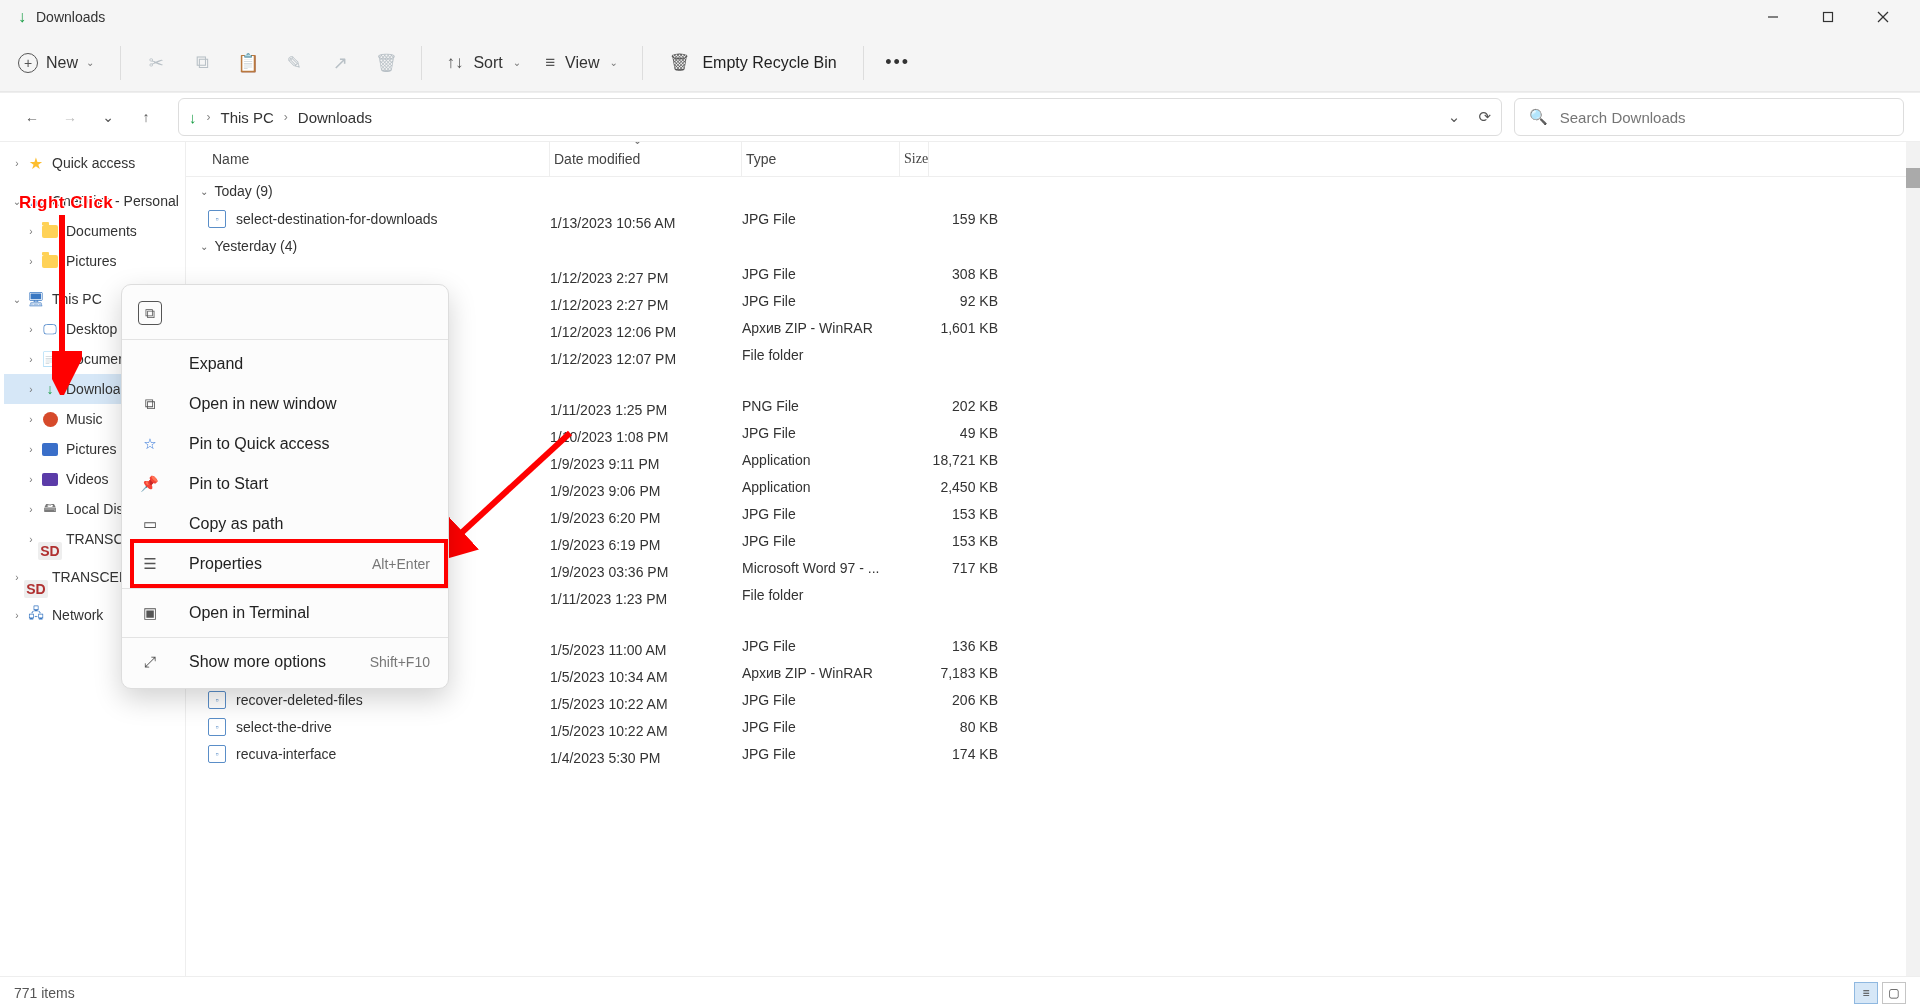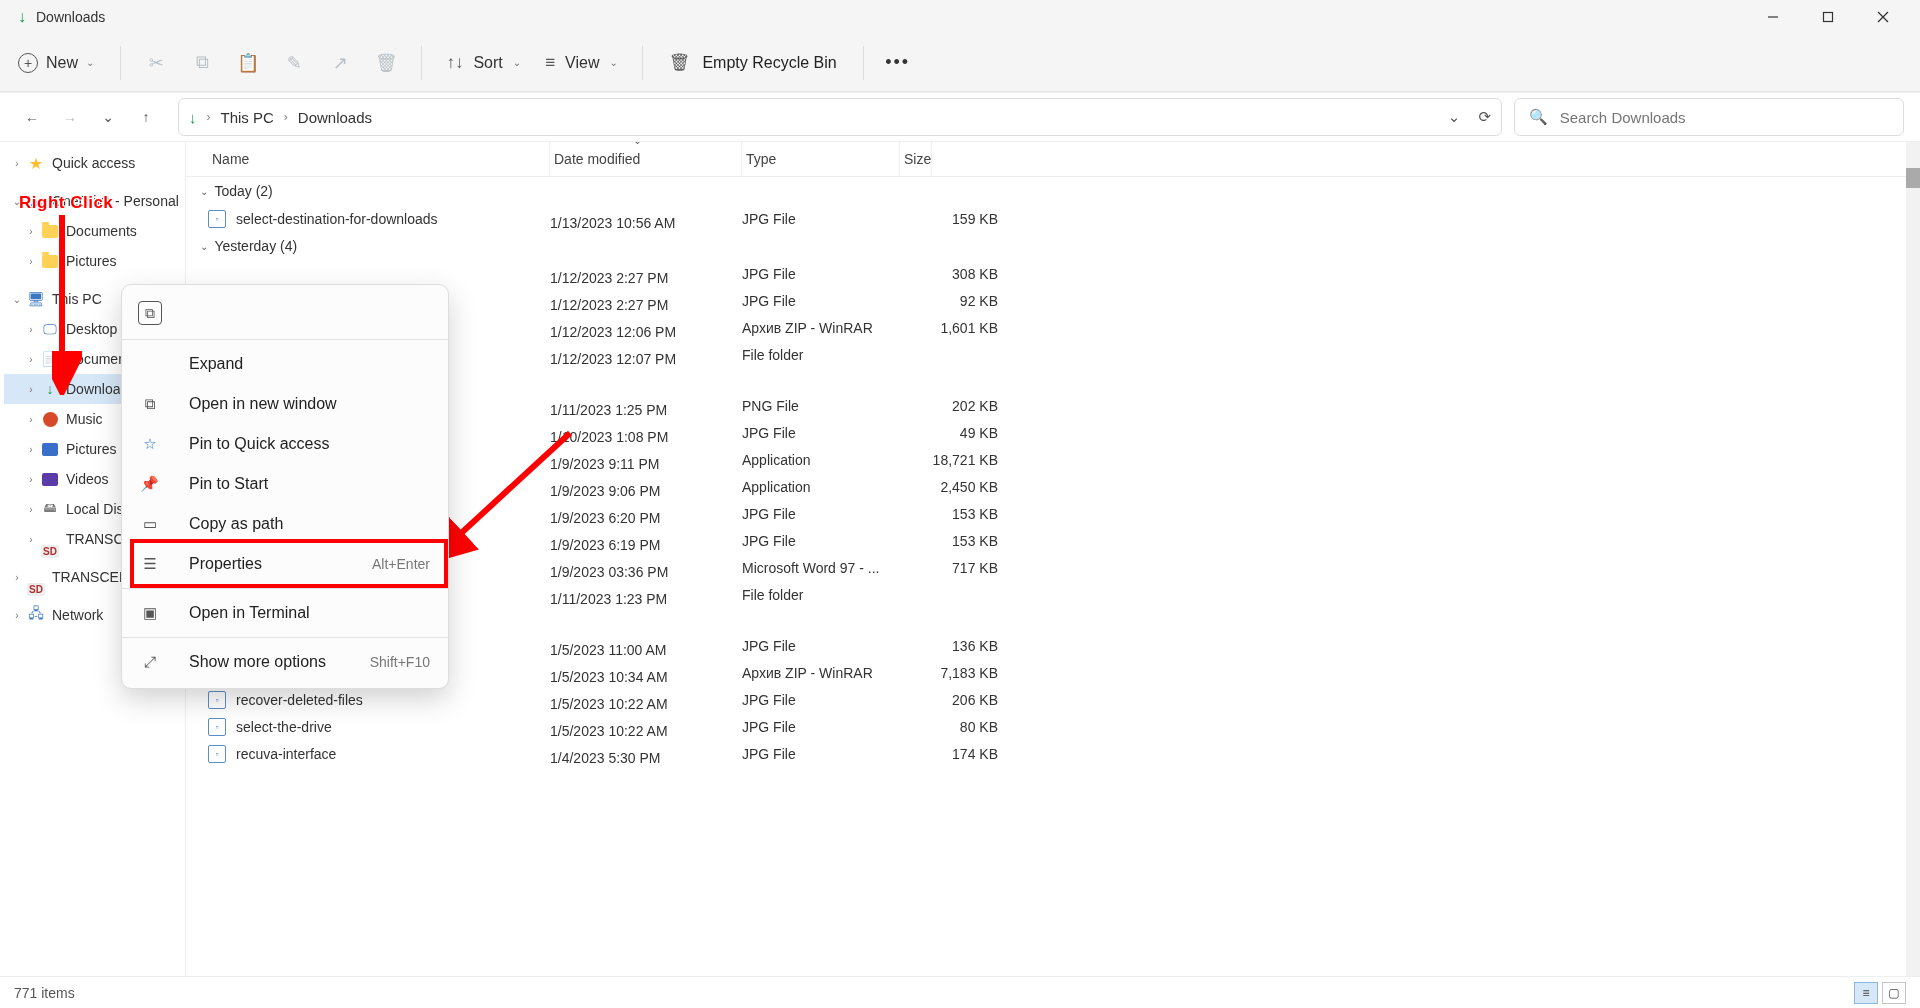--- a/index.html
+++ b/index.html
@@ -58,41 +58,41 @@
 .ic-star { color: #fdbe2e; font-size: 16px; }
 .ic-cloud { color: #2a7bd1; font-size: 15px; }
 .ic-folder { width: 16px; height: 13px; background: #ffd257; border-radius: 2px; display: inline-block; position: relative; }
 .ic-folder::before { content: ""; position: absolute; top: -3px; left: 0; width: 7px; height: 3px; background: #ffd257; border-radius: 1px 1px 0 0; }
 .ic-pc { color: #3a78c2; font-size: 14px; }
 .ic-dl { color: #1a9e46; font-size: 14px; }
 .ic-music { width: 15px; height: 15px; background: #d64a2b; border-radius: 50%; display: inline-block; }
 .ic-pic { width: 16px; height: 13px; background: #3a6fc9; border-radius: 2px; display: inline-block; }
 .ic-vid { width: 16px; height: 13px; background: #5b3ba8; border-radius: 2px; display: inline-block; }
 .ic-disk { color: #7a7a7a; font-size: 13px; }
-.ic-sd { font-size: 10px; font-weight: 700; color: #b03030; background: #eee; padding: 1px 2px; border-radius: 2px; margin-top: 24px; }
+.ic-sd { font-size: 14px; font-weight: 700; color: #b03030; background: #eee; padding: 1px 2px; border-radius: 2px; margin-top: 24px; }
 .ic-net { color: #3a78c2; font-size: 14px; }
 .ic-desktop { color: #3a78c2; font-size: 14px; }
 
 
 .annot-rightclick { position: absolute; top: 193px; left: 19px; color: #ff0000; font-weight: 800; font-size: 17px; text-shadow: -1px -1px 0 #fff, 1px -1px 0 #fff, -1px 1px 0 #fff, 1px 1px 0 #fff; letter-spacing: 0.5px; z-index: 50; }
 .annot-arrow1 { position: absolute; top: 215px; left: 52px; z-index: 49; }
 .annot-arrow2 { position: absolute; top: 428px; left: 430px; z-index: 49; }
 .annot-box { position: absolute; top: 539px; left: 130px; width: 318px; height: 49px; border: 4px solid #ff0000; z-index: 60; pointer-events: none; }
 
 
 .content { flex: 1; position: relative; background: #fff; overflow: hidden; }
 .content .scrollbar-right { position: absolute; top: 0; right: 0; width: 14px; bottom: 0; background: #f2f2f2; }
 .content .scrollbar-right .thumb { position: absolute; top: 26px; right: 0; width: 14px; height: 20px; background: #aaa; }
 .columns { display: flex; align-items: center; height: 35px; border-bottom: 1px solid #eee; font-size: 14px; color: #444; padding-left: 22px; }
 .columns .col { border-right: 1px solid #eee; height: 100%; display: flex; align-items: center; padding-left: 4px; }
 .columns .c-name { width: 342px; }
 .columns .c-date { width: 192px; position: relative; }
 .columns .c-date::before { content: "⌄"; position: absolute; top: -10px; left: 82px; font-size: 13px; color: #777; }
 .columns .c-type { width: 158px; }
-.columns .c-size { width: było98px; text-align: left; }
+.columns .c-size { width: było98px; text-align: left; font-family: Liberation Serif, serif; }
 .group-head { padding: 6px 0 6px 14px; font-size: 14px; color: #333; display: flex; align-items: center; gap: 6px; }
 .group-head .chev { font-size: 10px; color: #666; }
 .files { }
 .row { display: flex; align-items: center; height: 27px; font-size: 14px; color: #333; padding-left: 22px; }
 .row .c-name { width: 342px; display: flex; align-items: center; gap: 10px; overflow: hidden; white-space: nowrap; }
 .row .c-name .fname { overflow: hidden; text-overflow: ellipsis; }
 .row .c-date { width: 192px; margin-top: 8px; }
 .row .c-type { width: 158px; white-space: nowrap; overflow: hidden; text-overflow: ellipsis; }
 .row .c-size { width: 98px; text-align: right; }
 .fic { width: 18px; height: 18px; display: inline-flex; align-items: center; justify-content: center; font-size: 13px; flex-shrink: 0; }
@@ -307,21 +307,21 @@
     <div class="columns">
       <div class="col c-name">Name</div>
       <div class="col c-date">Date modified</div>
       <div class="col c-type">Type</div>
       <div class="col c-size">Size</div>
     </div>
 
     <div class="files" id="files-container">
         <div class="group-head">
           <span class="chev">⌄</span>
-          <span>Today (2)</span>
+          <span>Today (9)</span>
         </div>
         <div class="row">
           <div class="c-name">
             <span class="fic fic-jpg">▫</span>
             <span class="fname">select-destination-for-downloads</span>
           </div>
           <div class="c-date">1/13/2023 10:56 AM</div>
           <div class="c-type">JPG File</div>
           <div class="c-size">159 KB</div>
         </div>

